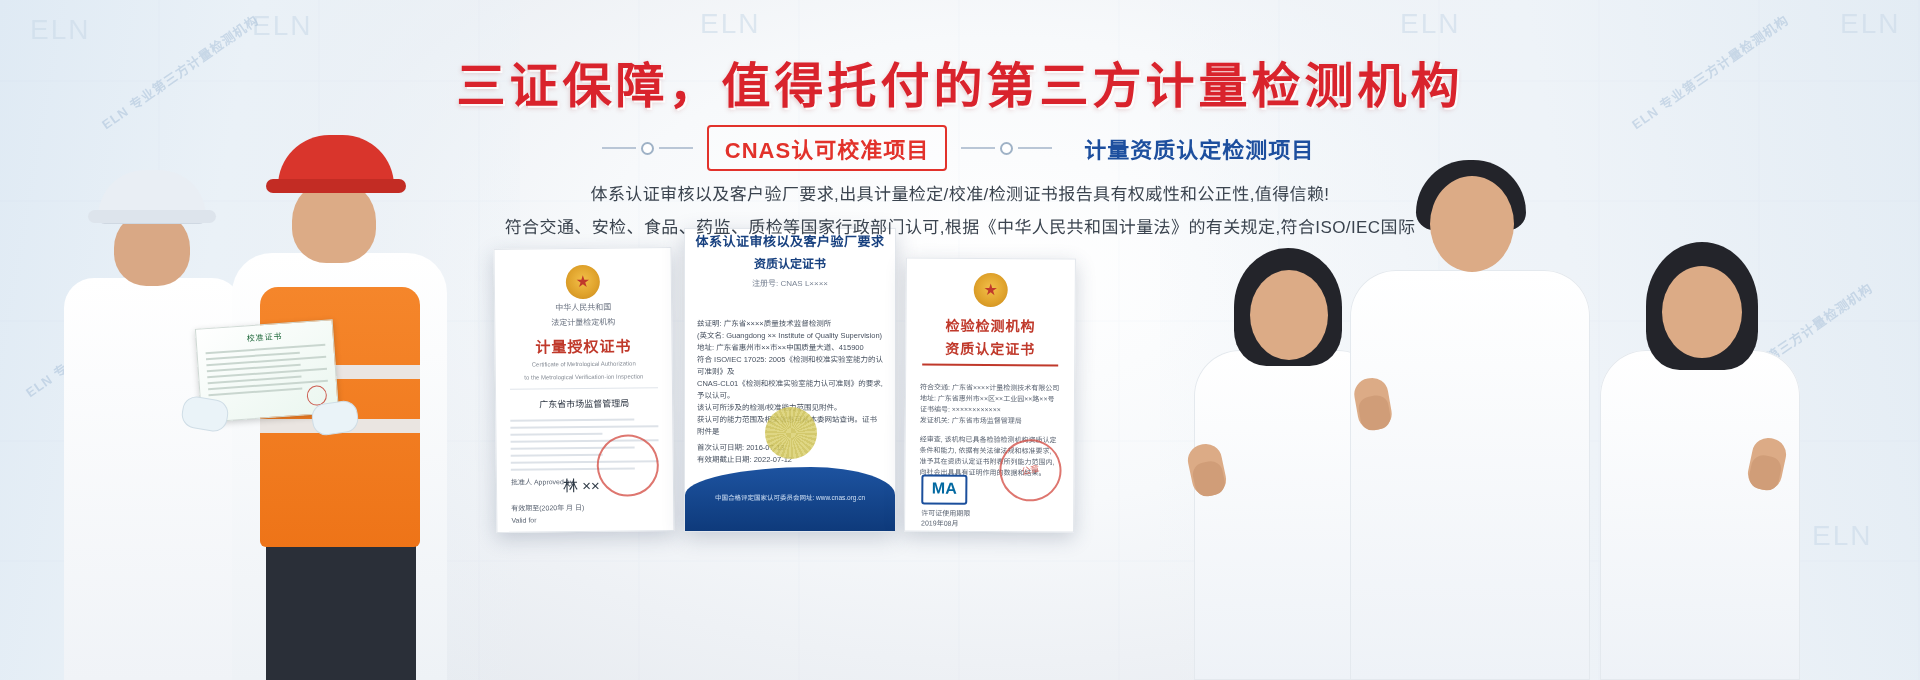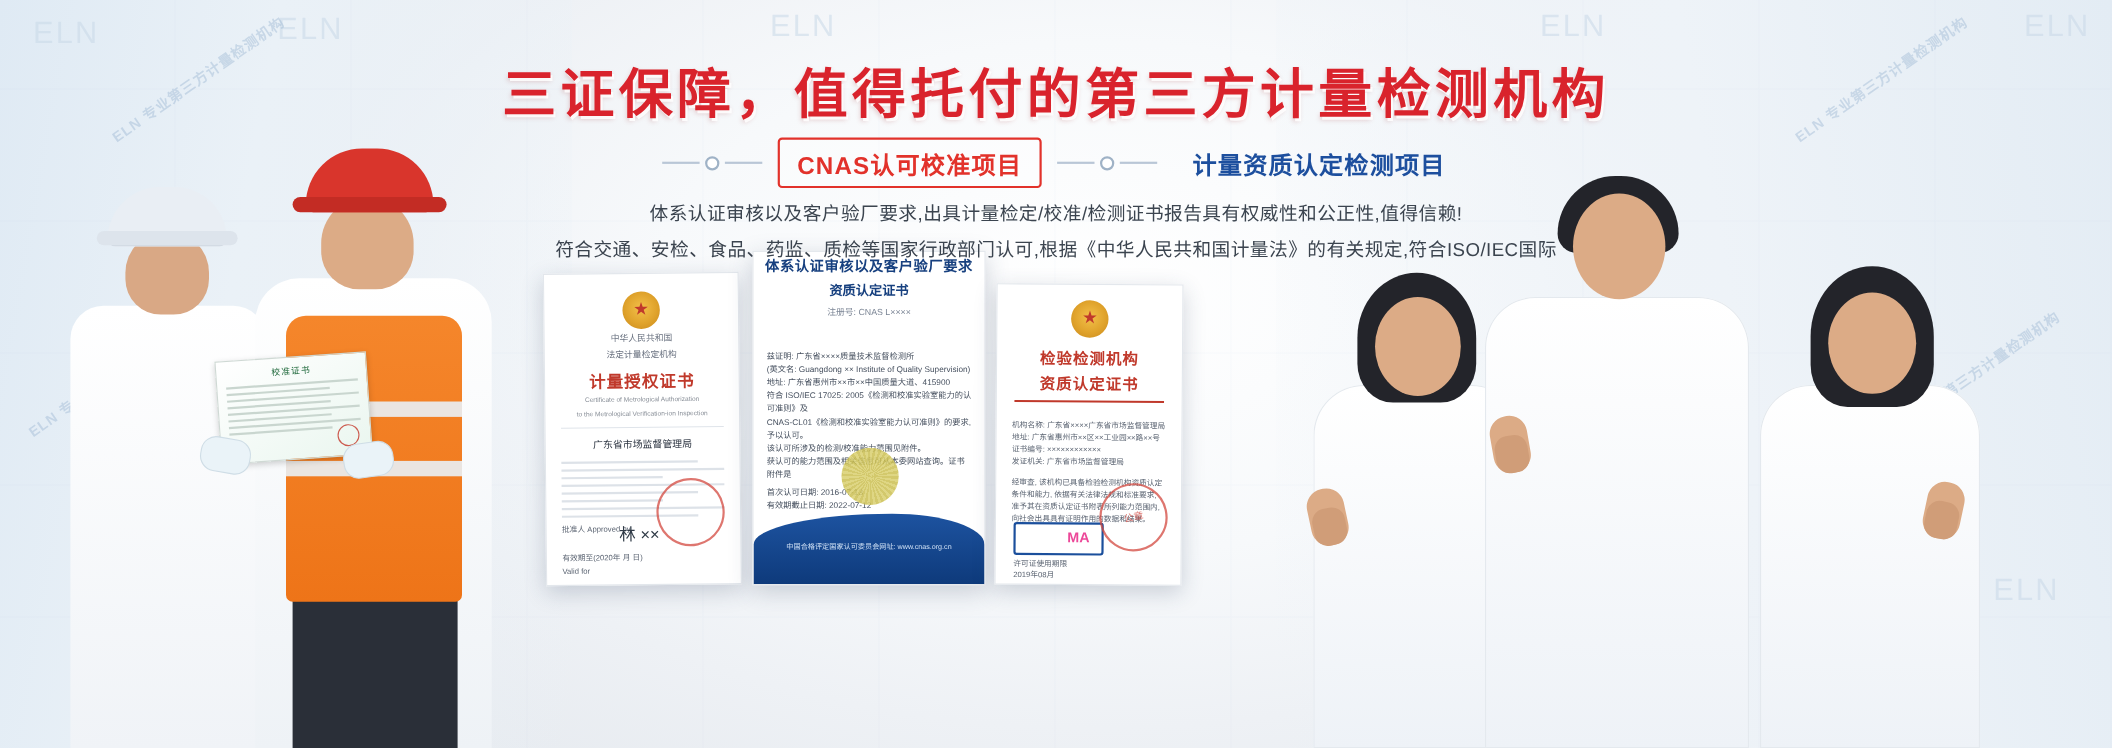--- a/index.html
+++ b/index.html
@@ -160,21 +160,21 @@
   #cert2 .no{text-align:center;font-size:8px;color:#7a8494;margin-top:6px;}
   #cert2 .rows{padding:4px 12px;font-size:7.5px;color:#46505f;line-height:12px;margin-top:26px;}
   #cert2 .wave{position:absolute;left:0;bottom:0;width:100%;height:64px;background:linear-gradient(180deg,#1d53a0 0%,#0e3a7b 100%);border-radius:60% 40% 0 0/28px 28px 0 0;}
   #cert2 .wave .wtxt{color:#cfe0f5;font-size:6.5px;text-align:center;padding-top:26px;line-height:9px;}
   #cert2 .seal{position:absolute;left:80px;top:178px;width:52px;height:52px;border-radius:50%;background:repeating-conic-gradient(#d9cf6e 0 6deg,#cbbf52 6deg 12deg);opacity:.85;}
   
   #cert3{left:905px;top:258px;width:168px;height:272px;transform:rotate(0.4deg);}
   #cert3 .ctitle{font-size:14px;color:#c0392b;margin-top:8px;}
   #cert3 .ctitle2{font-size:14px;color:#c0392b;text-align:center;font-weight:bold;margin-top:3px;letter-spacing:1px;}
   #cert3 .body{padding:10px 14px;}
-  #cert3 .mabox{position:absolute;left:16px;bottom:26px;width:42px;height:26px;border:2px solid #1b4f9c;border-radius:3px;color:#ec4899;font-size:13px;font-weight:bold;text-align:center;line-height:24px;padding-left:36px;}
+  #cert3 .mabox{position:absolute;left:16px;bottom:26px;width:42px;height:26px;border:2px solid #1b4f9c;border-radius:3px;color:#0369a1;font-size:16px;font-weight:bold;text-align:center;line-height:24px;}
   .smalltxt{font-size:7px;color:#5b6472;line-height:11px;}
   .redline{height:2px;background:#c0392b;margin:6px 16px;}
 </style>
 </head>
 <body>
 
 <div id="banner">
 
   <div class="tint-left"></div>
   <div class="tint-right"></div>
@@ -295,21 +295,21 @@
   </div>
 
   <div class="cert" id="cert3">
     <div style="padding-top:14px;">
       <div class="emblem"></div>
     </div>
     <div class="ctitle">检验检测机构</div>
     <div class="ctitle2">资质认定证书</div>
     <div class="redline"></div>
     <div class="body">
-      <div class="smalltxt">机构名称: 广东省××××广东省市场监督管理局</div>
+      <div class="smalltxt">符合交通: 广东省××××计量检测技术有限公司</div>
       <div class="smalltxt">地址: 广东省惠州市××区××工业园××路××号</div>
       <div class="smalltxt">证书编号: ××××××××××××</div>
       <div class="smalltxt">发证机关: 广东省市场监督管理局</div>
       <div class="smalltxt" style="margin-top:8px;">经审查, 该机构已具备检验检测机构资质认定条件和能力, 依据有关法律法规和标准要求, 准予其在资质认定证书附表所列能力范围内, 向社会出具具有证明作用的数据和结果。</div>
     </div>
     <div class="mabox">MA</div>
     <div class="smalltxt" style="position:absolute;left:16px;bottom:12px;">许可证使用期限</div>
     <div class="smalltxt" style="position:absolute;left:16px;bottom:2px;">2019年08月</div>
     <div class="redstamp" style="right:12px;bottom:30px;">公章</div>
   </div>

